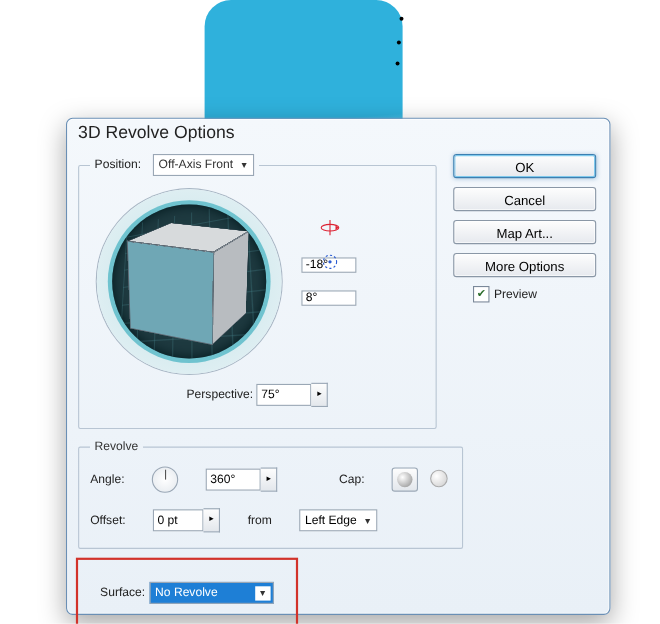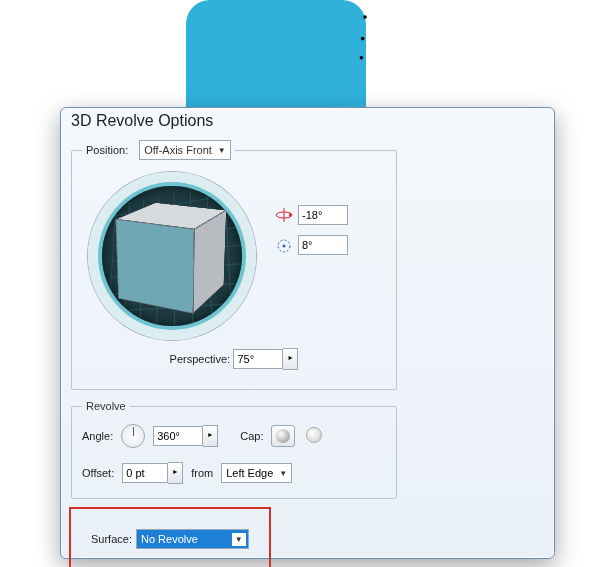--- a/index.html
+++ b/index.html
@@ -190,21 +190,21 @@
   .face.front { background:#6FA7B5; transform: translateZ(40px); }
   .face.right { background:#B8BCC0; transform: rotateY(90deg) translateZ(40px); }
   .face.top   { background:#D7DADC; transform: rotateX(90deg) translateZ(40px); }
   .angle-inputs {
     display: inline-block;
     vertical-align: top;
     margin-left: 18px;
     margin-top: 32px;
   }
   .angle-row {
-    display: flex; align-items: center; gap: 6px; height: 30px;
+    display: flex; align-items: center; gap: 20px; height: 30px; flex-direction: column;
   }
   .axis-icon {
     width: 18px; height: 14px; display:inline-block; position:relative;
   }
   .num-input {
     width: 42px; height: 18px;
     border: 1px solid #9AA7B5;
     background: #fff;
     font: inherit;
     font-size: 11px;
@@ -221,21 +221,21 @@
   .stepper input { width: 42px; }
   .step-btn {
     width: 14px; height: 20px;
     border: 1px solid #9AA7B5;
     border-left: none;
     background: linear-gradient(#FDFDFD,#E3E7EC);
     font-size: 8px;
     text-align: center;
     line-height: 18px;
   }
-  .revolve-row { display:flex; align-items:center; gap:8px; margin: 4px 0;}
+  .revolve-row { display:flex; align-items:center; gap:25px; margin: 4px 0;}
   .dial {
     width: 22px; height: 22px; border-radius:50%;
     border:1px solid #9AA7B5;
     background: radial-gradient(#fff,#E3E8ED);
     position:relative;
   }
   .dial::after { content:""; position:absolute; left:11px; top:2px; width:1px; height:9px; background:#555; transform-origin: bottom center; }
   .cap-icons { display:flex; gap:8px; }
   .cap-icon {
     width: 22px; height: 20px;
@@ -364,14 +364,24 @@
 
       <div class="surface-row">
         <span class="label">Surface:</span>
         <span class="select highlight">
           <span style="padding-right:28px;">No Revolve</span>
           <span class="arrow">▼</span>
         </span>
       </div>
     </div>
 
+    <div class="right-col">
+      <button class="btn primary">OK</button>
+      <button class="btn">Cancel</button>
+      <button class="btn">Map Art...</button>
+      <button class="btn">More Options</button>
+      <div class="preview-row">
+        <span class="checkbox">✔</span>
+        <span class="label">Preview</span>
+      </div>
+    </div>
   </div>
 </div>
 
 </body></html>

